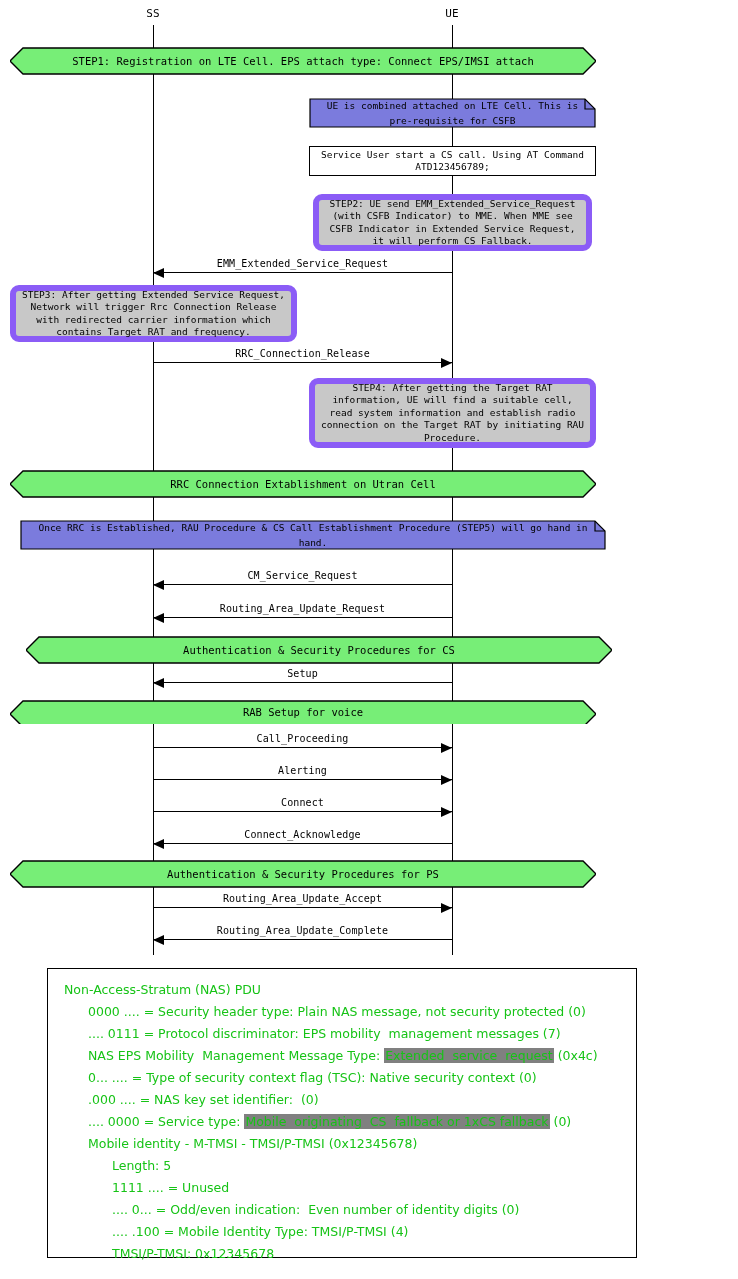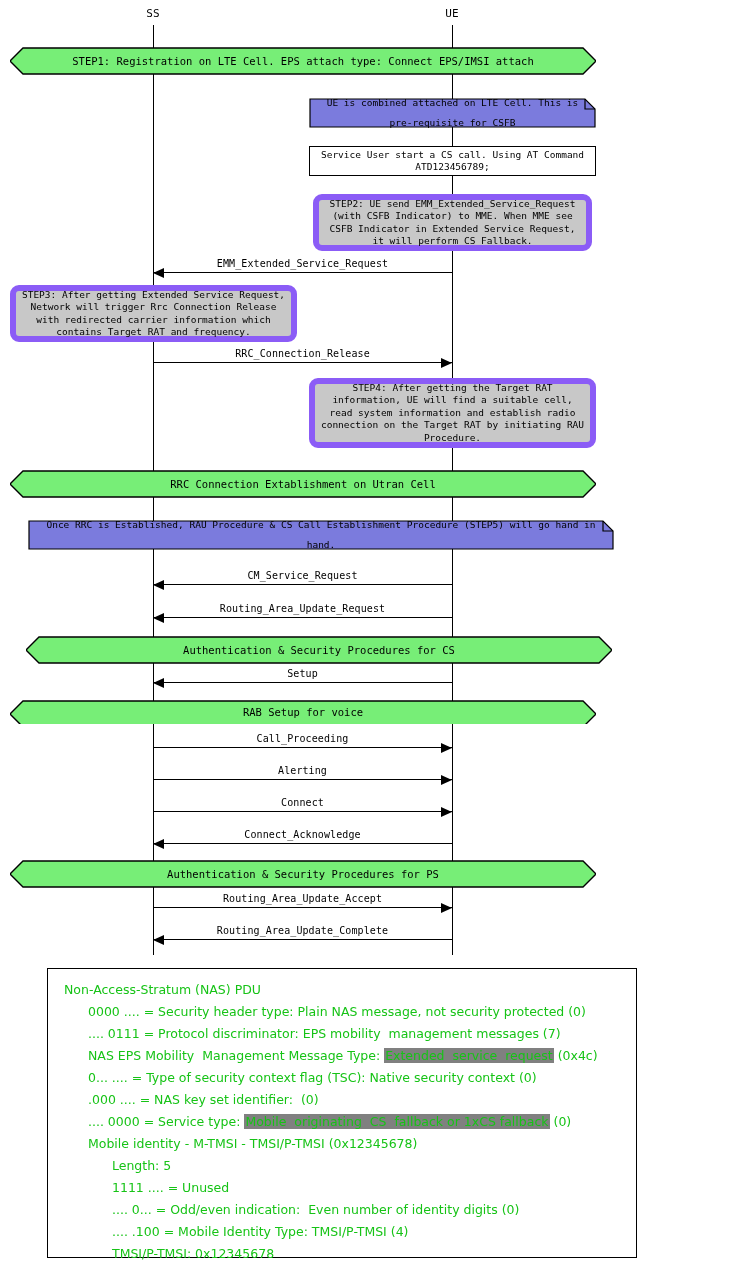--- a/index.html
+++ b/index.html
@@ -87,21 +87,21 @@
   .foldbox svg { display:block; }
   .foldbox .fb-text {
     position: absolute;
     left: 0; top: 0;
     width: 100%;
     height: 100%;
     display: flex;
     align-items: center;
     justify-content: center;
     font-size: 9.5px;
-    line-height: 20px;
+    line-height: 15px;
     text-align: center;
     color: #000;
     padding: 2px 6px;
     box-sizing: border-box;
   }
 
   
   .msg {
     position: absolute;
     z-index: 5;
@@ -227,21 +227,21 @@
       </div>
       <div class="note note-gray" style="left: 313px; top: 194px; width: 279px; height: 57px; display: flex; align-items: center; justify-content: center;">
         <div>STEP2: UE send EMM_Extended_Service_Request (with CSFB Indicator) to MME. When MME see CSFB Indicator in Extended Service Request, it will perform CS Fallback.</div>
       </div>
       <div class="note note-gray" style="left: 10px; top: 285px; width: 287px; height: 57px; display: flex; align-items: center; justify-content: center;">
         <div>STEP3: After getting Extended Service Request, Network will trigger Rrc Connection Release with redirected carrier information which contains Target RAT and frequency.</div>
       </div>
       <div class="note note-gray" style="left: 309px; top: 378px; width: 287px; height: 70px; display: flex; align-items: center; justify-content: center;">
         <div>STEP4: After getting the Target RAT information, UE will find a suitable cell, read system information and establish radio connection on the Target RAT by initiating RAU Procedure.</div>
       </div>
-      <div class="foldbox" style="left: 28px; top: 520px; width: 586px; height: 30px;">
+      <div class="foldbox" style="left: 20px; top: 520px; width: 586px; height: 30px;">
         <svg width="586" height="30">
           <path d="M1,1 L575,1 L585,11 L585,29 L1,29 Z" fill="#7b7bdd" stroke="#000" stroke-width="1.2"></path>
           <path d="M575,1 L575,11 L585,11" fill="none" stroke="#000" stroke-width="1.2"></path>
         </svg>
         <div class="fb-text">Once RRC is Established, RAU Procedure &amp; CS Call Establishment Procedure (STEP5) will go hand in hand.</div>
       </div>
     </div>
 
   <div id="messages">
       <div class="msg" style="left: 153px; top: 272px; width: 299px;">

